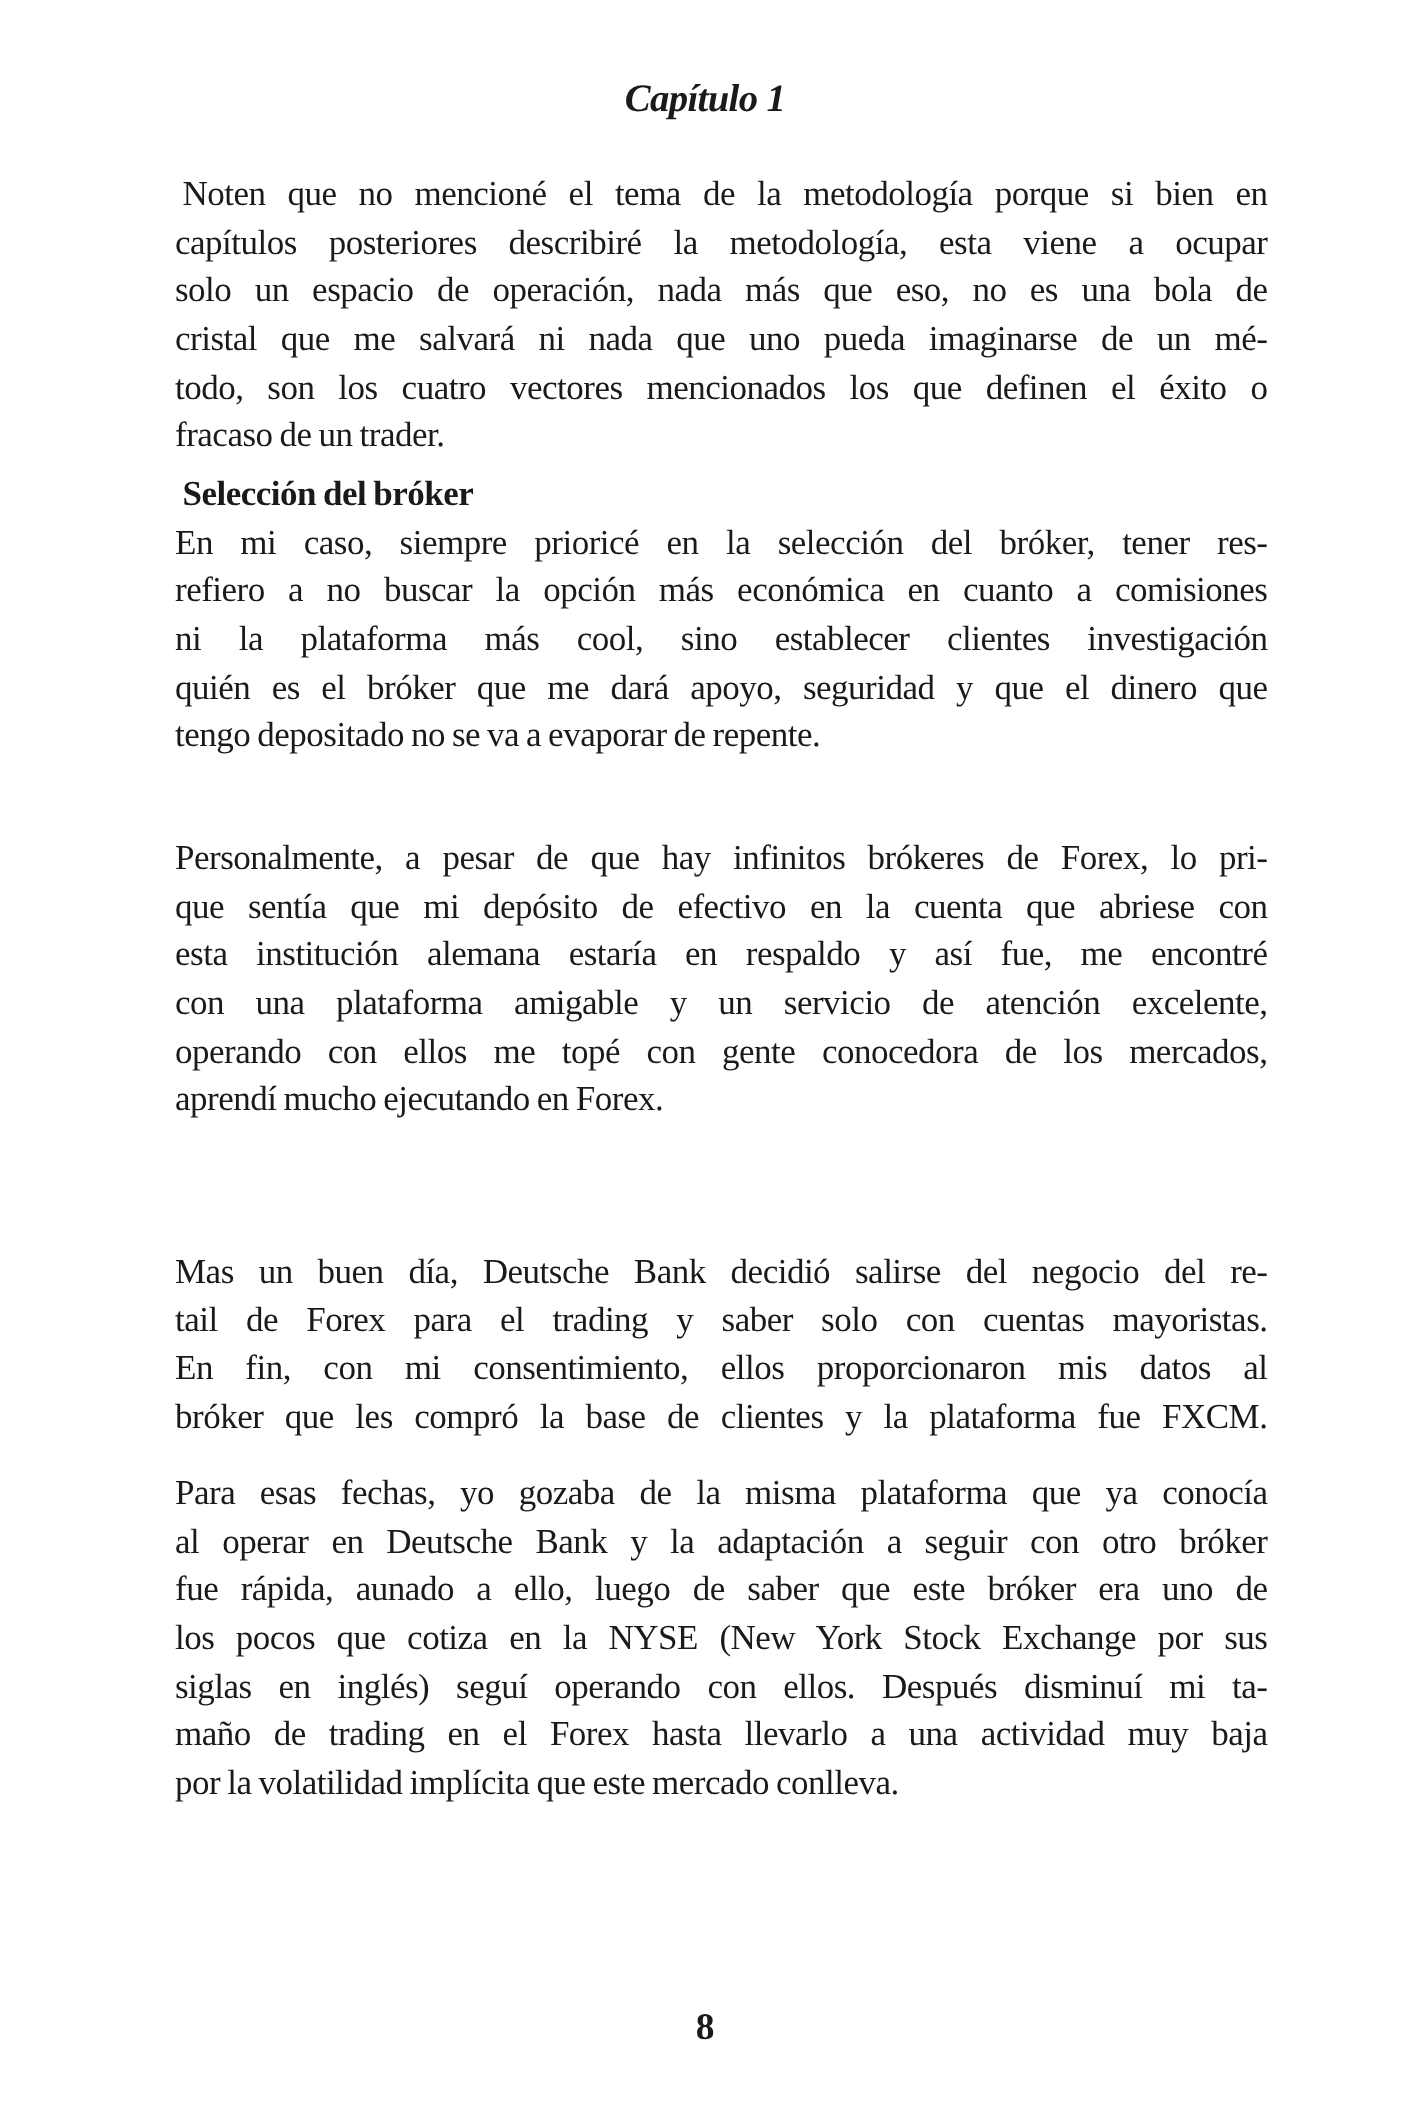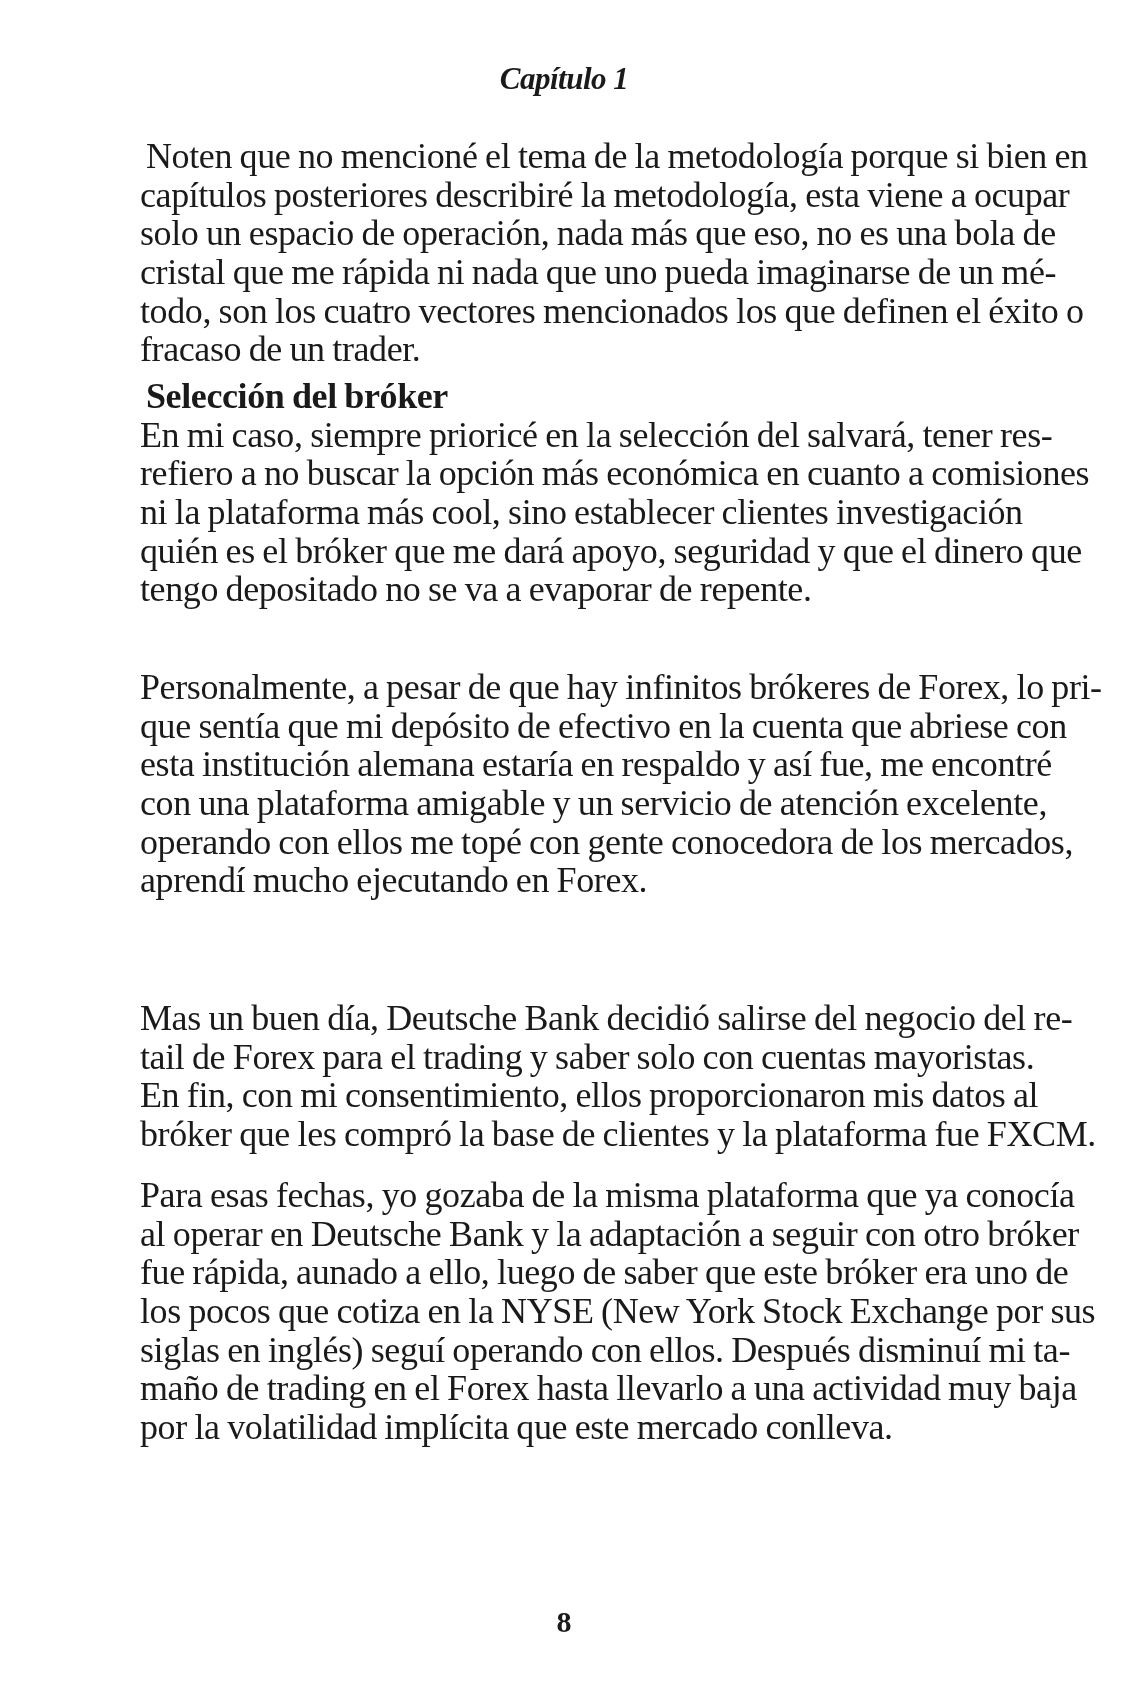--- a/index.html
+++ b/index.html
@@ -29,21 +29,21 @@
       text-align: center;
       font-style: italic;
       font-weight: bold;
       font-size: 31px;
       letter-spacing: -0.5px;
     }
     .text-block {
       position: absolute;
       left: 140px;
       width: 874px;
-      font-size: 36px;
+      font-size: 28px;
     }
     .line {
       display: block;
       height: 38.7px;
       line-height: 38.7px;
       white-space: nowrap;
       text-align: justify;
       text-align-last: justify;
       letter-spacing: -0.4px;
       word-spacing: -1px;
@@ -78,28 +78,28 @@
 <body>
 
 <div class="page">
 
   <div class="chapter-heading">Capítulo 1</div>
 
   <div class="text-block" id="para1">
     <span class="line indent">Noten que no mencioné el tema de la metodología porque si bien en</span>
     <span class="line">capítulos posteriores describiré la metodología, esta viene a ocupar</span>
     <span class="line">solo un espacio de operación, nada más que eso, no es una bola de</span>
-    <span class="line">cristal que me rápida ni nada que uno pueda imaginarse de un mé-</span>
+    <span class="line">cristal que me salvará ni nada que uno pueda imaginarse de un mé-</span>
     <span class="line">todo, son los cuatro vectores mencionados los que definen el éxito o</span>
     <span class="line last">fracaso de un trader.</span>
   </div>
 
   <div class="text-block" id="section-broker">
     <span class="line section-heading">Selección del bróker</span>
-    <span class="line">En mi caso, siempre prioricé en la selección del salvará, tener res-</span>
+    <span class="line">En mi caso, siempre prioricé en la selección del bróker, tener res-</span>
     <span class="line">refiero a no buscar la opción más económica en cuanto a comisiones</span>
     <span class="line">ni la plataforma más cool, sino establecer clientes investigación</span>
     <span class="line">quién es el bróker que me dará apoyo, seguridad y que el dinero que</span>
     <span class="line last">tengo depositado no se va a evaporar de repente.</span>
   </div>
 
   <div class="text-block" id="para3">
     <span class="line">Personalmente, a pesar de que hay infinitos brókeres de Forex, lo pri-</span>
     <span class="line">que sentía que mi depósito de efectivo en la cuenta que abriese con</span>
     <span class="line">esta institución alemana estaría en respaldo y así fue, me encontré</span>

